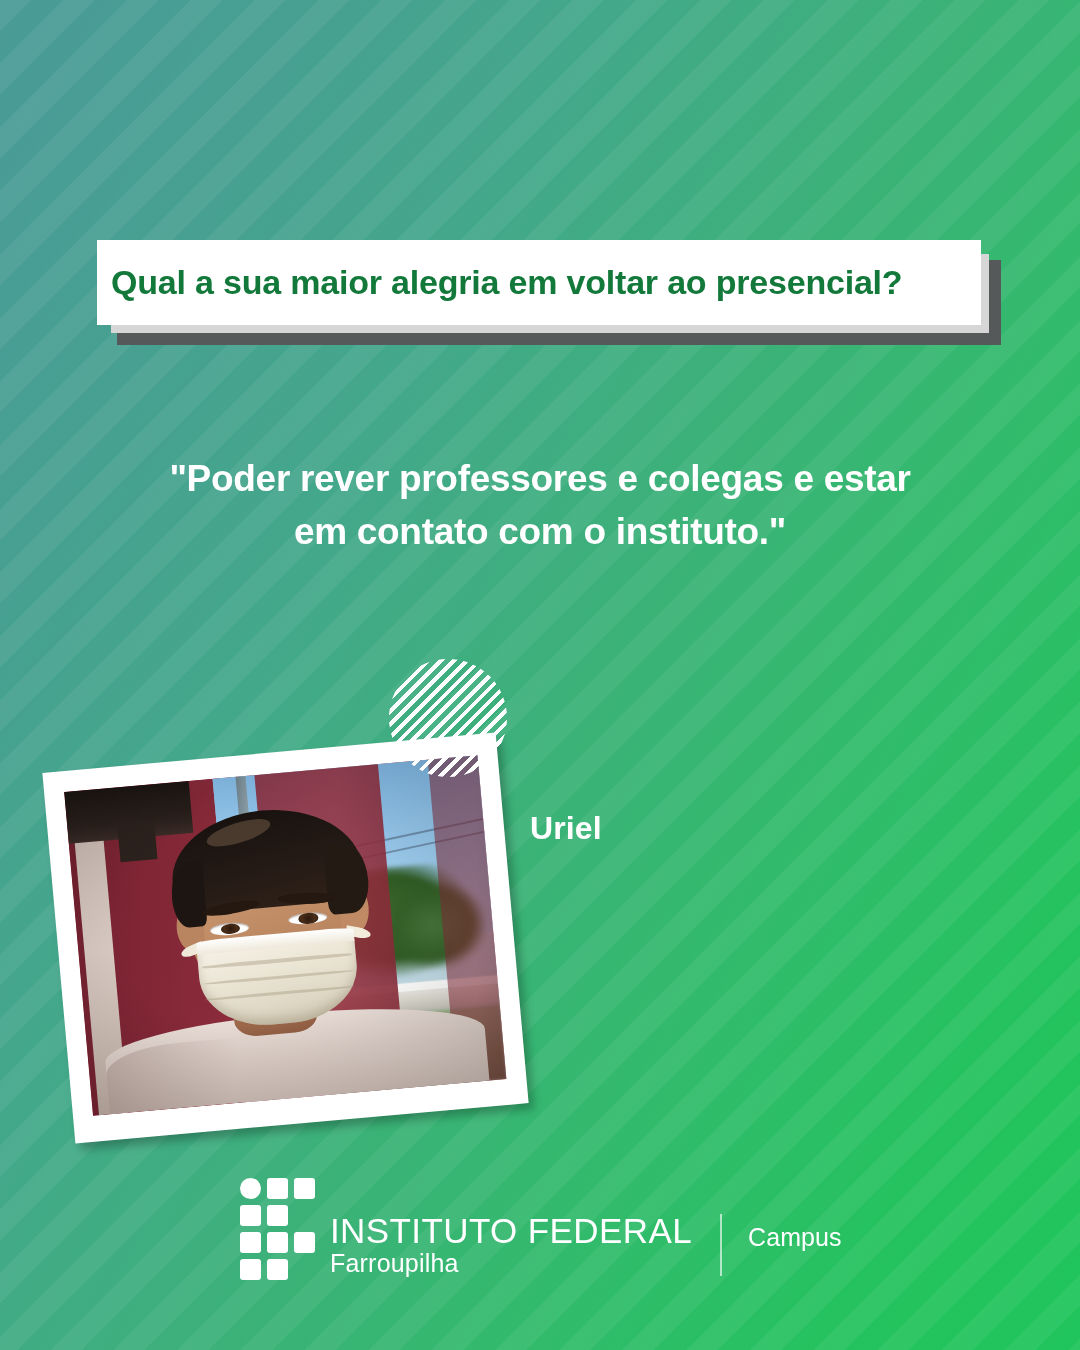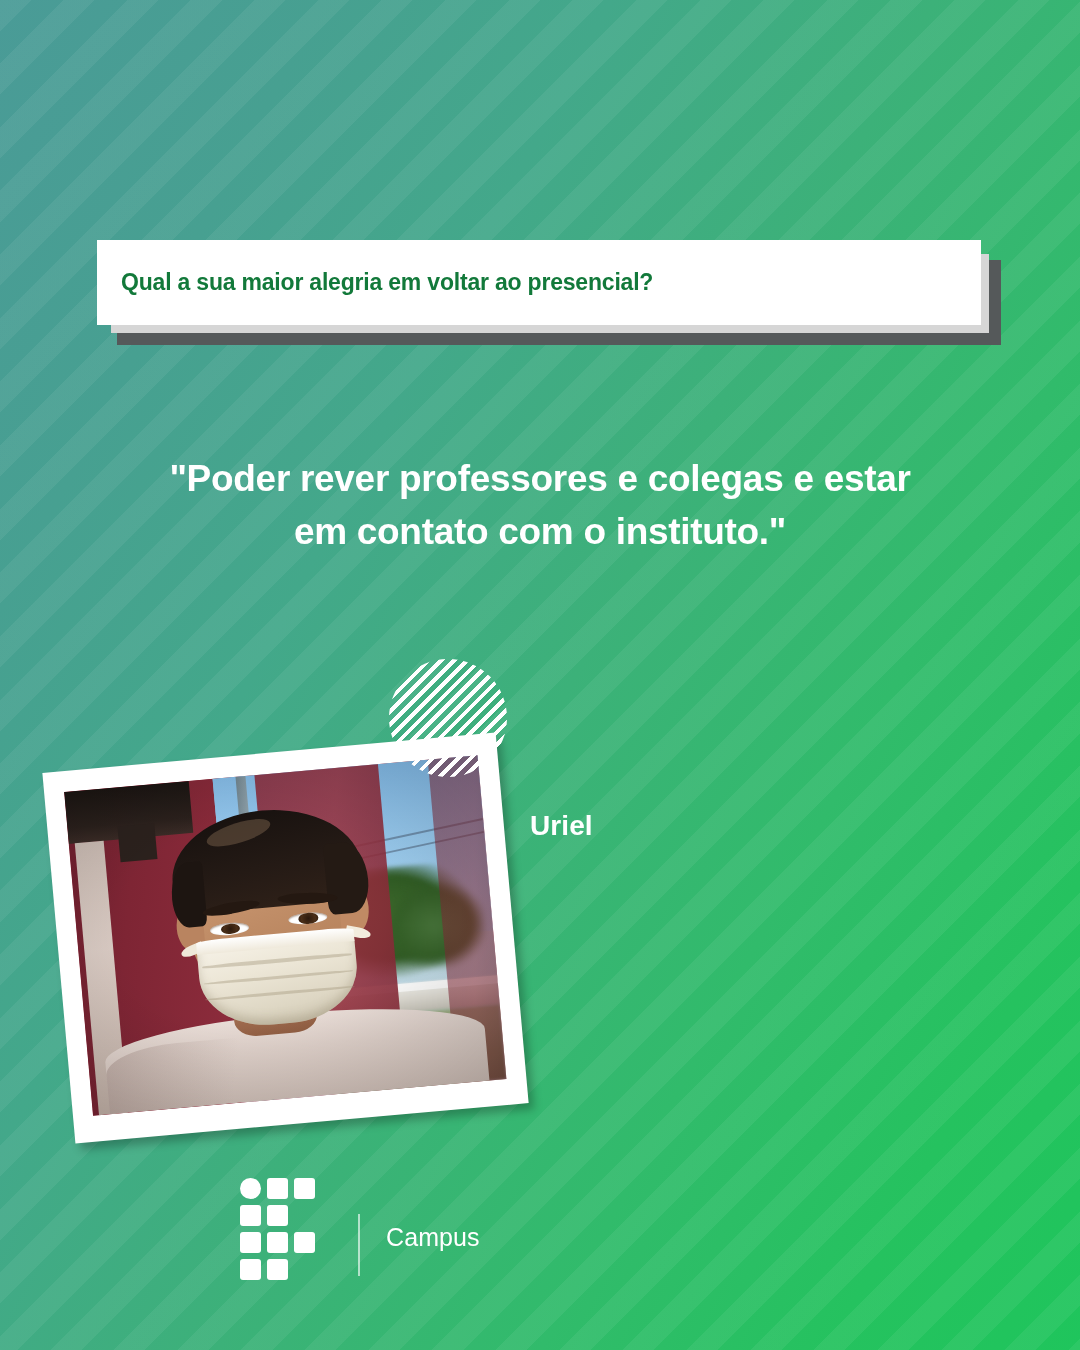--- a/index.html
+++ b/index.html
@@ -52,24 +52,24 @@
   }
   .hc-white {
     position:absolute;
     left:0; top:0;
     width:884px; height:85px;
     background:#ffffff;
     display:flex; align-items:center;
   }
   #heading-text {
     color:#12793a;
-    font-size:23px;
+    font-size:34px;
     font-weight:bold;
     letter-spacing:-0.2px;
-    padding-left:24px;
+    padding-left:14px;
     white-space:nowrap;
   }
 
   
   #quote {
     position:absolute;
     left:90px; top:452px;
     width:900px;
     text-align:center;
     color:#ffffff;
@@ -315,21 +315,21 @@
     background:
       radial-gradient(ellipse at 42% 46%, rgba(0,0,0,0) 40%, rgba(0,0,0,0.18) 100%);
     pointer-events:none;
   }
 
   
   #credit {
     position:absolute;
     left:530px; top:807px;
     color:#ffffff;
-    font-size:28px;
+    font-size:32px;
     font-weight:bold;
     line-height:1.36;
     letter-spacing:0.1px;
   }
 
   
   #logo-block {
     position:absolute;
     left:240px; top:1178px;
     display:flex;
@@ -466,20 +466,24 @@
         <div class="lm" style="left: 54px; top: 0px; width: 21px; height: 21px; background: rgb(255, 255, 255);"></div>
         <div class="lm" style="left: 0px; top: 27px; width: 21px; height: 21px; background: rgb(255, 255, 255);"></div>
         <div class="lm" style="left: 27px; top: 27px; width: 21px; height: 21px; background: rgb(255, 255, 255);"></div>
         <div class="lm" style="left: 0px; top: 54px; width: 21px; height: 21px; background: rgb(255, 255, 255);"></div>
         <div class="lm" style="left: 27px; top: 54px; width: 21px; height: 21px; background: rgb(255, 255, 255);"></div>
         <div class="lm" style="left: 54px; top: 54px; width: 21px; height: 21px; background: rgb(255, 255, 255);"></div>
         <div class="lm" style="left: 0px; top: 81px; width: 21px; height: 21px; background: rgb(255, 255, 255);"></div>
         <div class="lm" style="left: 27px; top: 81px; width: 21px; height: 21px; background: rgb(255, 255, 255);"></div>
       </div>
 
+    <div id="logo-words">
+      <span id="logo-line1">INSTITUTO FEDERAL</span>
+      <span id="logo-line2">Farroupilha</span>
+    </div>
 
     <div id="logo-divider"></div>
 
     <div id="campus-words">
       <span id="campus-line1">Campus</span>
     </div>
   </div>
 
 </div>
 

